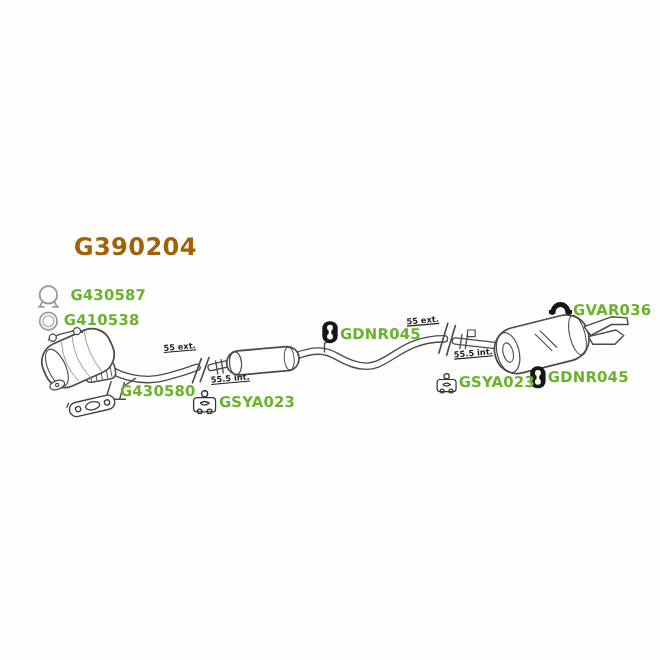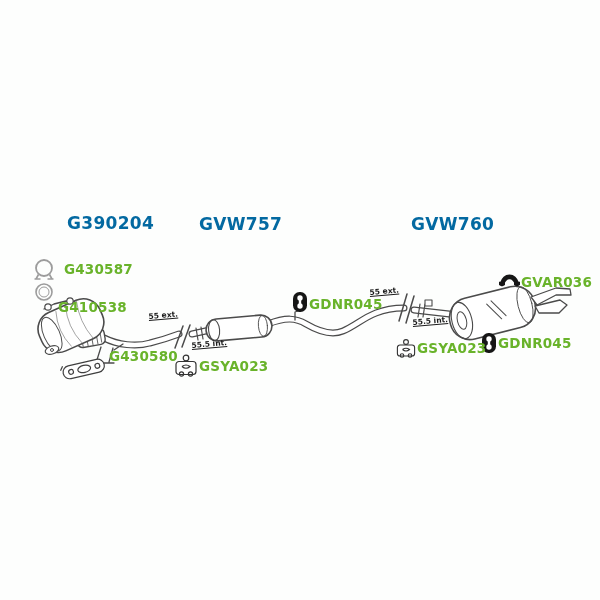--- a/index.html
+++ b/index.html
@@ -5,21 +5,21 @@
   html,body{margin:0;padding:0;}
   .stage{
     position:relative;width:600px;height:600px;
     background:#fdfefd;overflow:hidden;
     font-family:"DejaVu Sans", sans-serif;
   }
   .art{position:absolute;left:0;top:0;z-index:1;}
   .icon{position:absolute;z-index:2;}
   .section-title{
     position:absolute;z-index:3;
-    font-size:17px;font-weight:bold;color:#0369a1;letter-spacing:.3px;
+    font-size:22px;font-weight:bold;color:#a16207;letter-spacing:.3px;
     white-space:nowrap;
   }
   .part-label{
     position:absolute;z-index:3;
     font-size:13.5px;font-weight:bold;color:#69b32a;letter-spacing:.2px;
     white-space:nowrap;cursor:pointer;text-decoration:none;
   }
   .measure{
     position:absolute;z-index:3;
     font-size:7.5px;font-weight:bold;color:#1c1c1c;
@@ -105,22 +105,20 @@
       </g>
 
       <g fill="#fff" stroke="#4b4b4b" stroke-width="1.3">
         <path d="M531 297 L556 288 L570 289 L571 295 L556 295 L537 305 Z"></path>
         <path d="M535 306 L560 300 L567 305 L559 313 L539 313 Z"></path>
       </g>
     </g>
   </svg>
 
   <div class="section-title" style="left:67px;top:213px">G390204</div>
-  <div class="section-title" style="left:199px;top:214px">GVW757</div>
-  <div class="section-title" style="left:411px;top:214px">GVW760</div>
 
   <svg class="icon" style="left:33px;top:258px" width="22" height="26">
     <circle cx="11" cy="10" r="8" stroke="#9c9c9c" stroke-width="1.8" fill="none"></circle>
     <path d="M5.5 16.5 l-2.5 4.5 M16.5 16.5 l2.5 4.5 M1.5 21 h6 M14.5 21 h6" stroke="#9c9c9c" stroke-width="1.6" fill="none"></path>
   </svg>
 
   <svg class="icon" style="left:34px;top:282px" width="20" height="20">
     <circle cx="10" cy="10" r="8" stroke="#9c9c9c" stroke-width="1.6" fill="none"></circle>
     <circle cx="10" cy="10" r="5" stroke="#9c9c9c" stroke-width="1" fill="none"></circle>
   </svg>
@@ -168,21 +166,21 @@
   </svg>
 
   <svg class="icon" style="left:481px;top:332px" width="16" height="22">
     <rect x="1" y="1" width="14" height="20" rx="6.5" fill="#161616"></rect>
     <circle cx="8" cy="7" r="2.7" fill="#fff"></circle>
     <circle cx="8" cy="15" r="2.7" fill="#fff"></circle>
     <rect x="6.8" y="7" width="2.4" height="8" fill="#fff"></rect>
   </svg>
 
   <div class="part-label" style="left:64px;top:261px">G430587</div>
-  <div class="part-label" style="left:58px;top:299px">G410538</div>
+  <div class="part-label" style="left:58px;top:283px">G410538</div>
   <div class="part-label" style="left:109px;top:348px">G430580</div>
   <div class="part-label" style="left:199px;top:358px">GSYA023</div>
   <div class="part-label" style="left:309px;top:296px">GDNR045</div>
   <div class="part-label" style="left:521px;top:274px">GVAR036</div>
   <div class="part-label" style="left:417px;top:340px">GSYA023</div>
   <div class="part-label" style="left:498px;top:335px">GDNR045</div>
 
   <div class="measure" style="left:149px;top:312px">55 ext.</div>
   <div class="measure" style="left:192px;top:341px">55.5 int.</div>
   <div class="measure" style="left:370px;top:288px">55 ext.</div>

